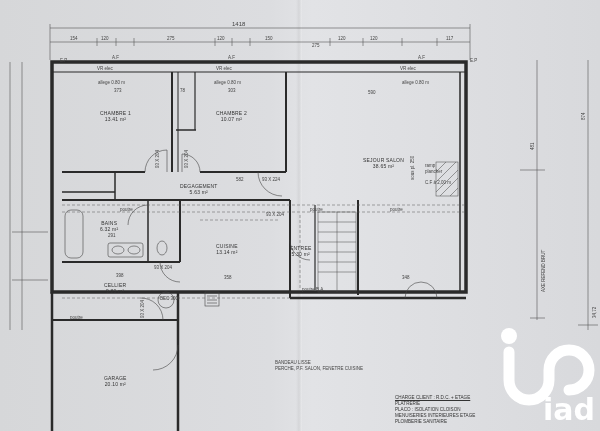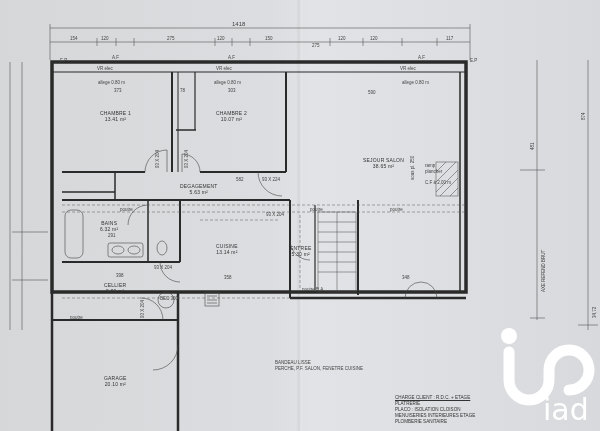--- a/index.html
+++ b/index.html
@@ -243,15 +243,15 @@
     <div>PLACO : ISOLATION CLOISON</div>
     <div>MENUISERIES INTERIEURES ETAGE</div>
     <div>PLOMBERIE SANITAIRE</div>
   </div>
 
   <div class="logo">
     <svg width="105" height="109" viewBox="0 0 105 109">
       <circle cx="14" cy="14" r="8" fill="#ffffff"></circle>
       <path d="M14,30 L14,58 A20,20 0 0 0 54,58 L54,48 A20,20 0 0 1 94,48 A20,20 0 0 1 74,68" stroke="#ffffff" stroke-width="11" fill="none" stroke-linecap="round"></path>
     </svg>
-    <div style="position:absolute;left:48px;top:72px;color:#fff;font-family:'DejaVu Sans',sans-serif;font-weight:normal;font-size:30px;line-height:32px;">iad</div>
+    <div style="position:absolute;left:48px;top:72px;color:#fff;font-family:'DejaVu Sans',sans-serif;font-weight:bold;font-size:30px;line-height:32px;">iad</div>
   </div>
 </div>
 
 </body></html>

